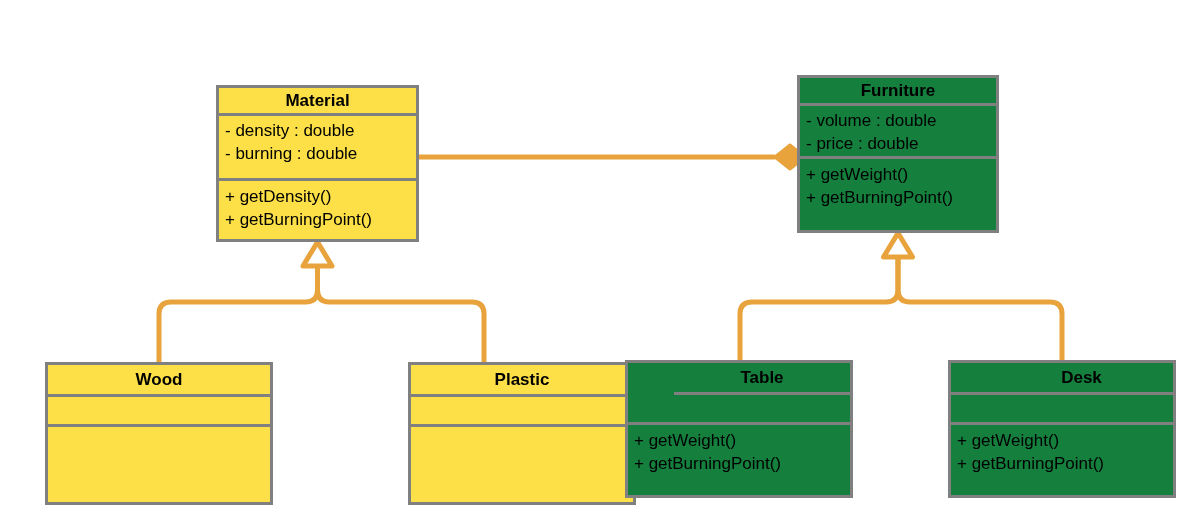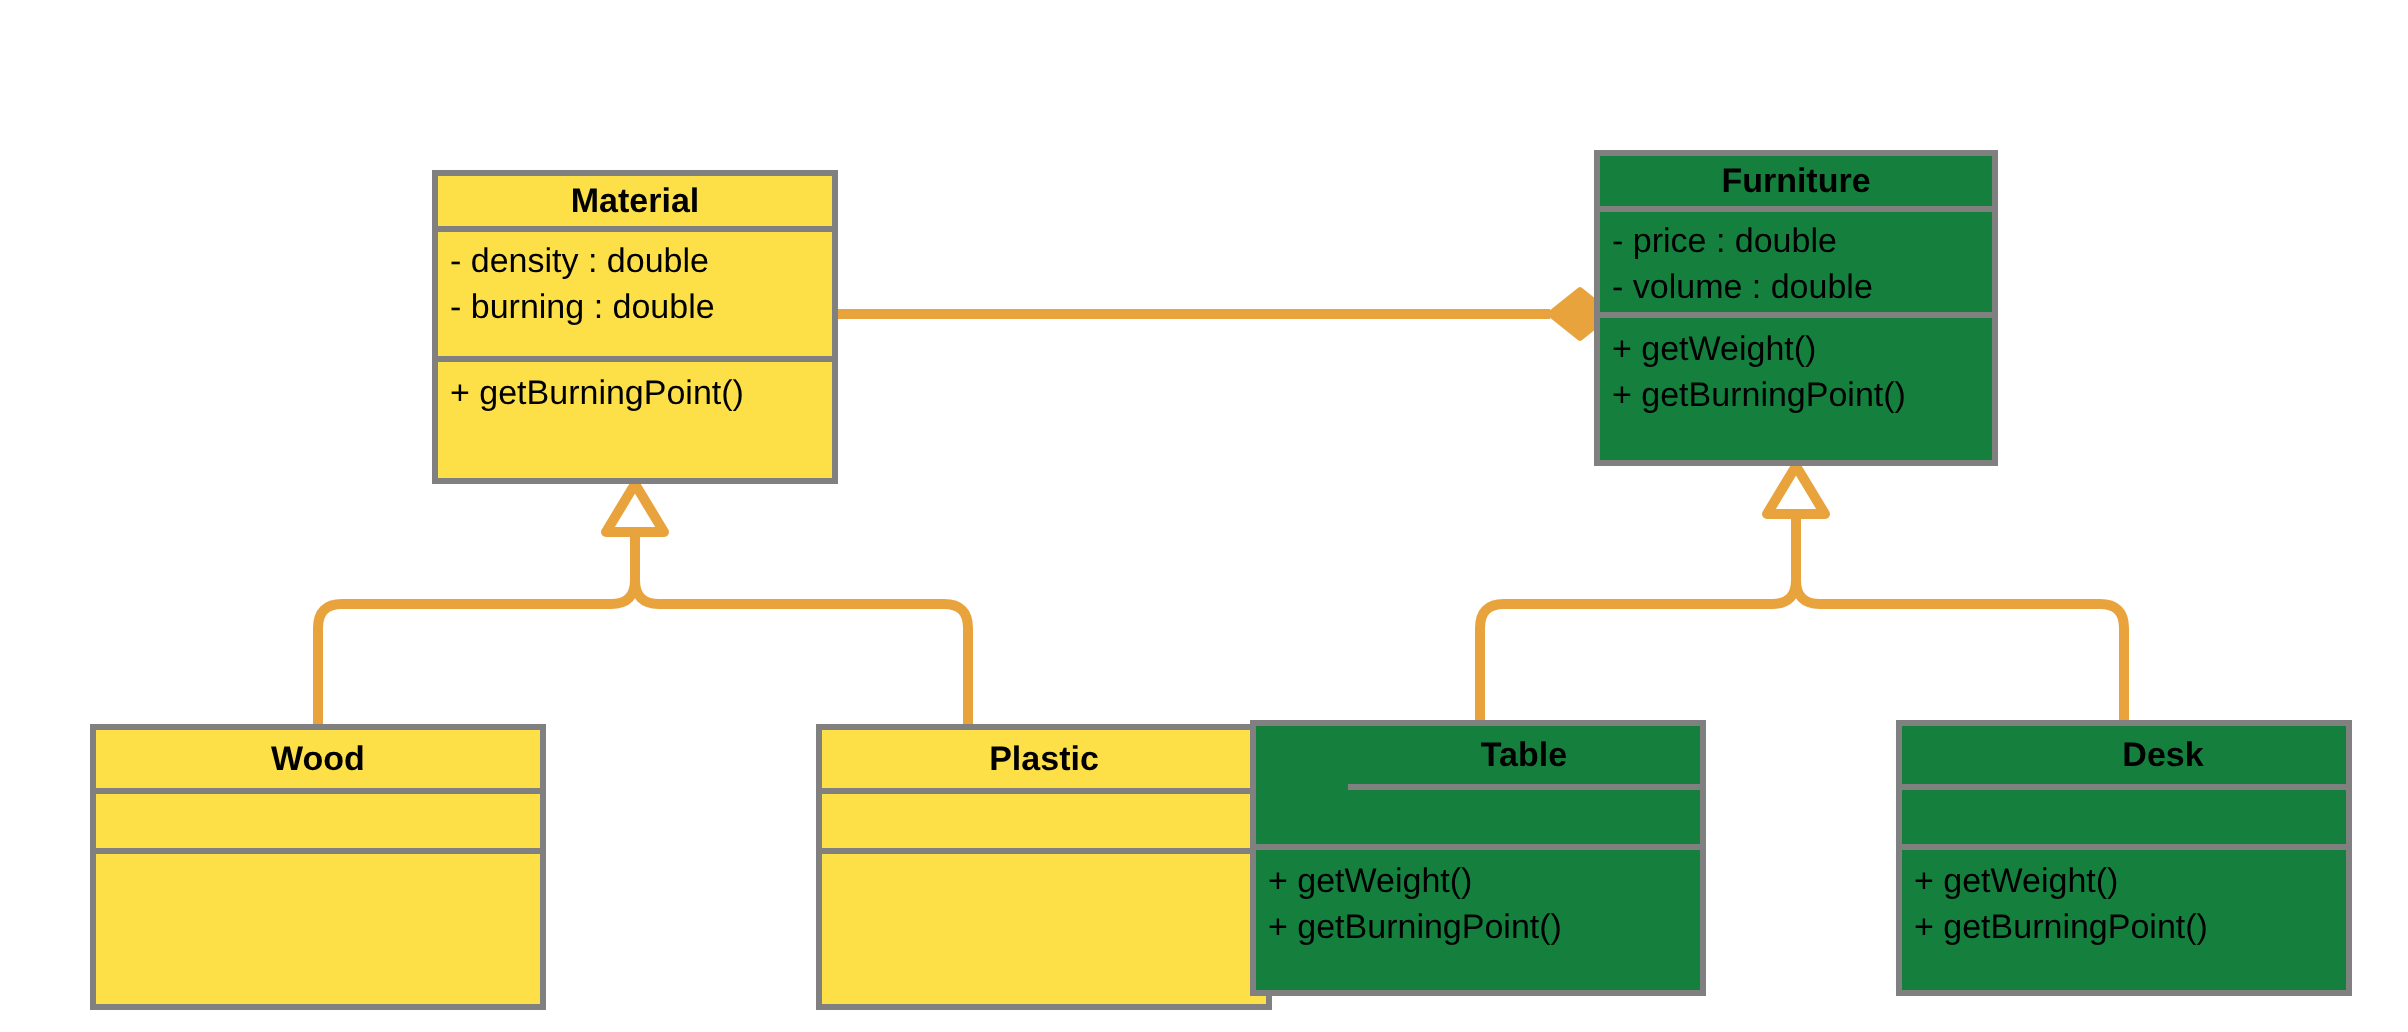--- a/index.html
+++ b/index.html
@@ -100,29 +100,30 @@
     </g>
   </svg>
 
   <div class="uml-class green" style="left:216px; top:85px; width:203px; height:157px;">
     <div class="compartment name" style="height:28px;">Material</div>
     <div class="compartment attrs" style="height:65px;">
       <div class="member">- density : double</div>
       <div class="member">- burning : double</div>
     </div>
     <div class="compartment ops">
+      <div class="member">+ getDensity()</div>
       <div class="member">+ getBurningPoint()</div>
     </div>
   </div>
 
   <div class="uml-class yellow" style="left:797px; top:75px; width:202px; height:158px;">
     <div class="compartment name" style="height:28px;">Furniture</div>
     <div class="compartment attrs" style="height:53px;">
+      <div class="member">- volume : double</div>
       <div class="member">- price : double</div>
-      <div class="member">- volume : double</div>
     </div>
     <div class="compartment ops">
       <div class="member">+ getWeight()</div>
       <div class="member">+ getBurningPoint()</div>
     </div>
   </div>
 
   <div class="uml-class green" style="left:45px; top:362px; width:228px; height:143px;">
     <div class="compartment name" style="height:32px;">Wood</div>
     <div class="compartment attrs empty" style="height:30px;"></div>

